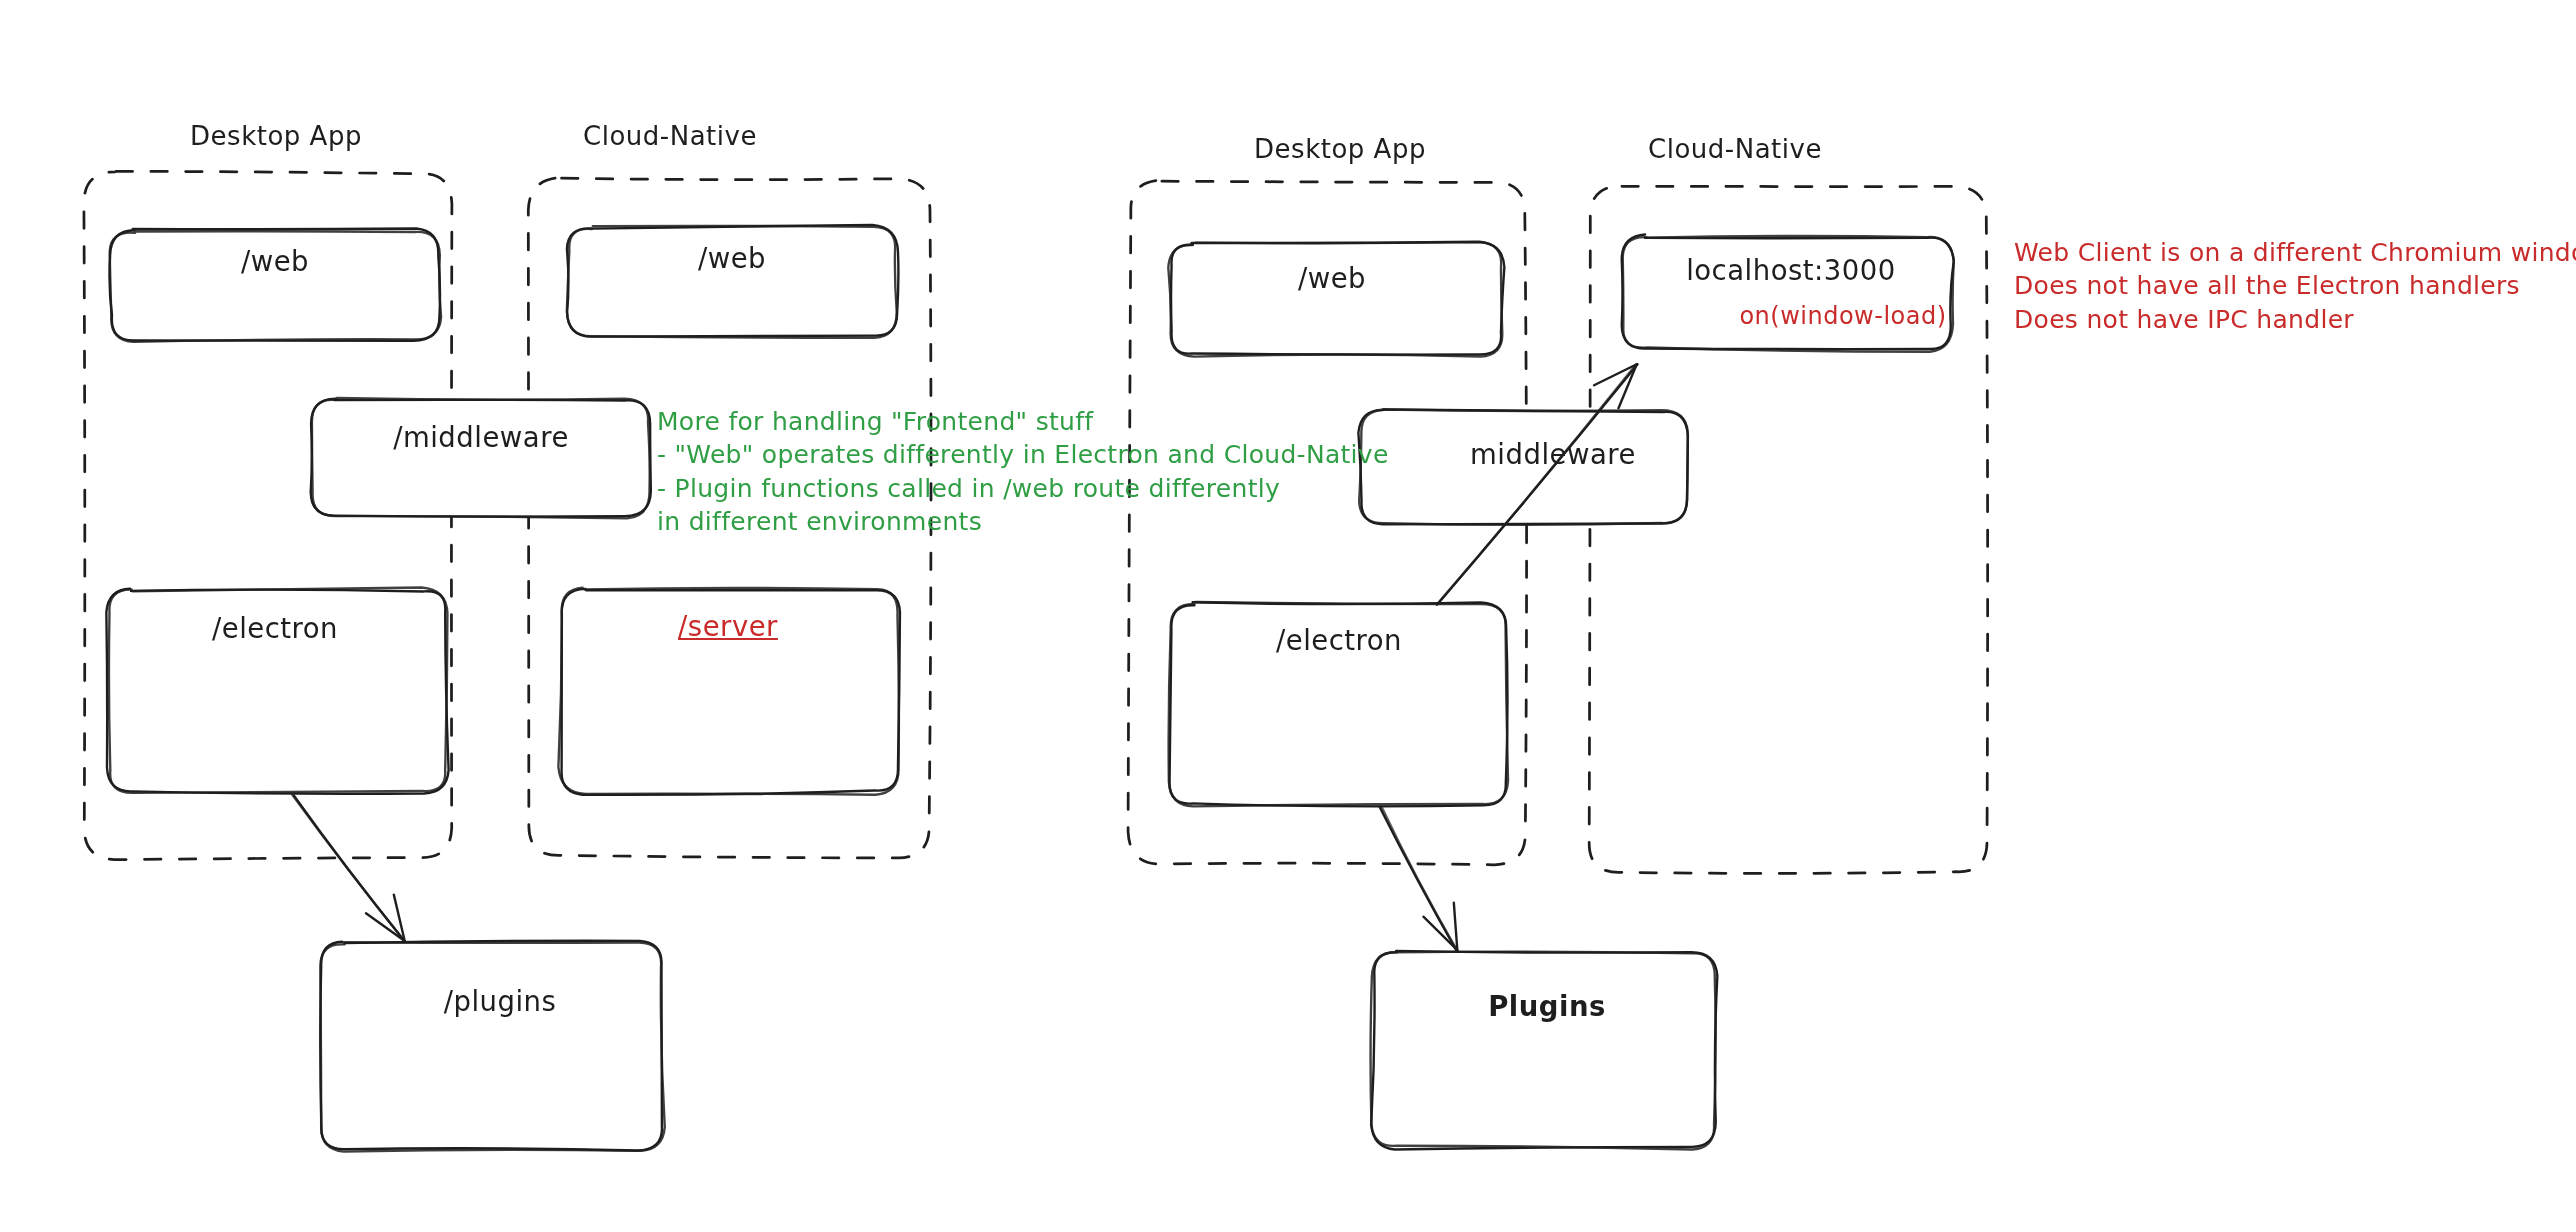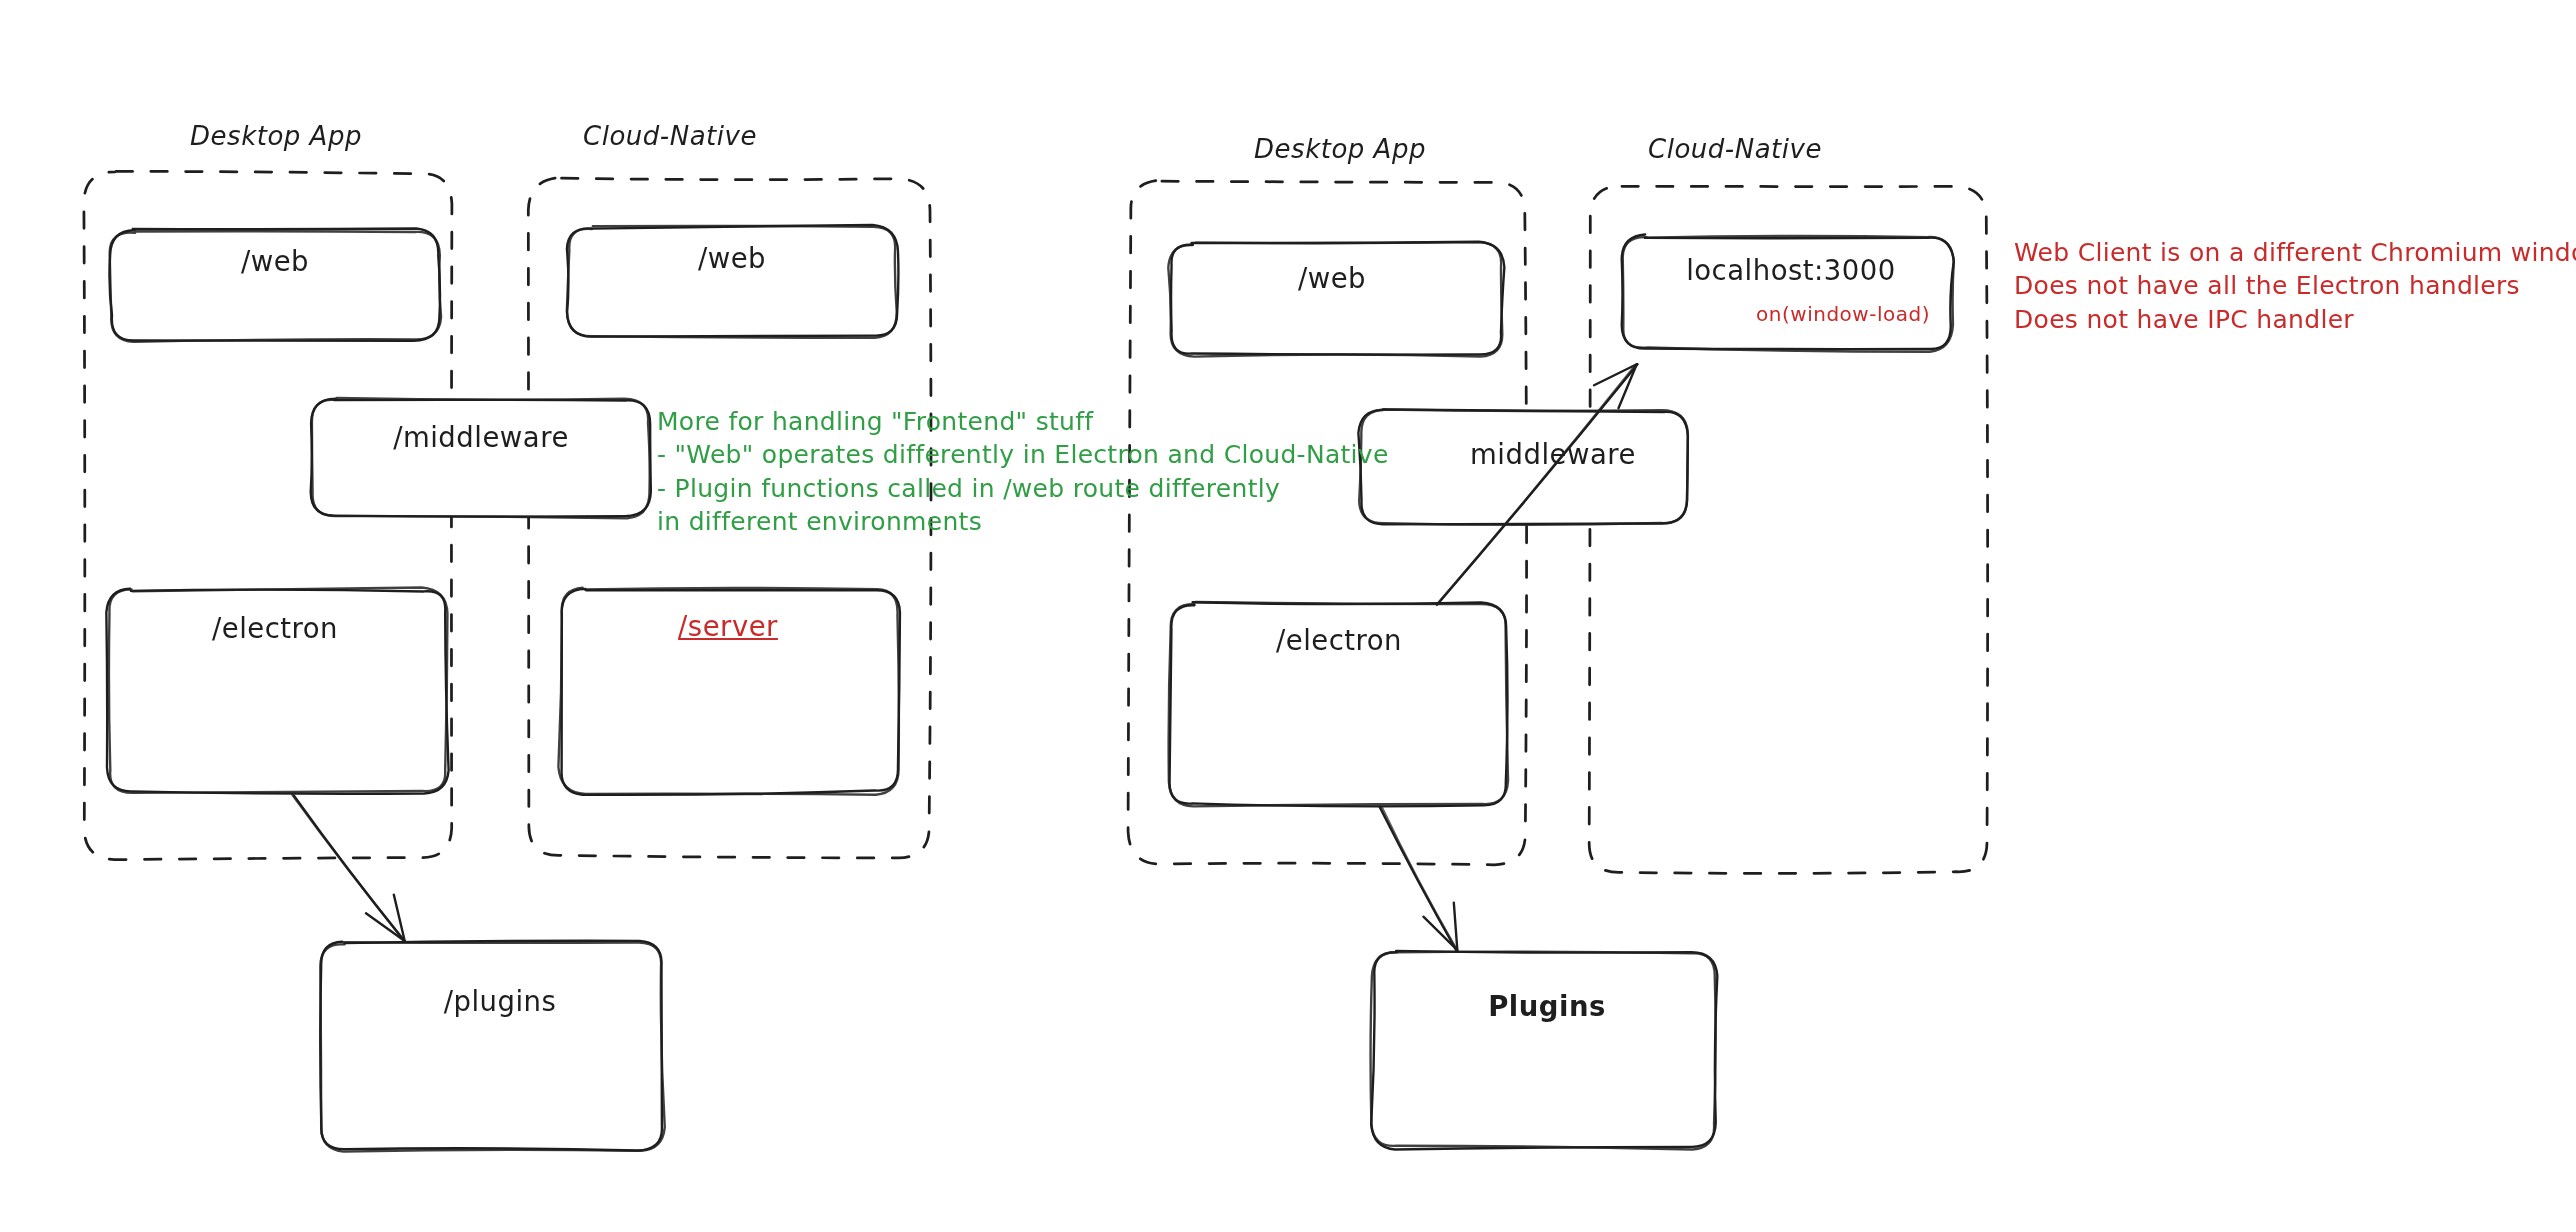--- a/index.html
+++ b/index.html
@@ -30,31 +30,30 @@
     color: #1e1e1e;
     font-family: "DejaVu Sans", sans-serif;
     white-space: nowrap;
     letter-spacing: 0.5px;
     pointer-events: none;
   }
   .group-title {
     font-size: 26px;
     transform: translateX(-50%);
     text-align: center;
-    font-style: italic;
   }
   .box-title {
     font-size: 27.5px;
     transform: translateX(-50%);
     text-align: center;
   }
   .box-title.red  { color: #c92a2a; }
   .box-sub.red    { color: #c92a2a; }
   .box-sub {
-    font-size: 20px;
+    font-size: 24px;
     transform: translateX(-50%);
     text-align: right;
   }
   .note {
     position: absolute;
     font-size: 25px;
     line-height: 1.33;
     white-space: pre;
     letter-spacing: 0.3px;
     pointer-events: none;

